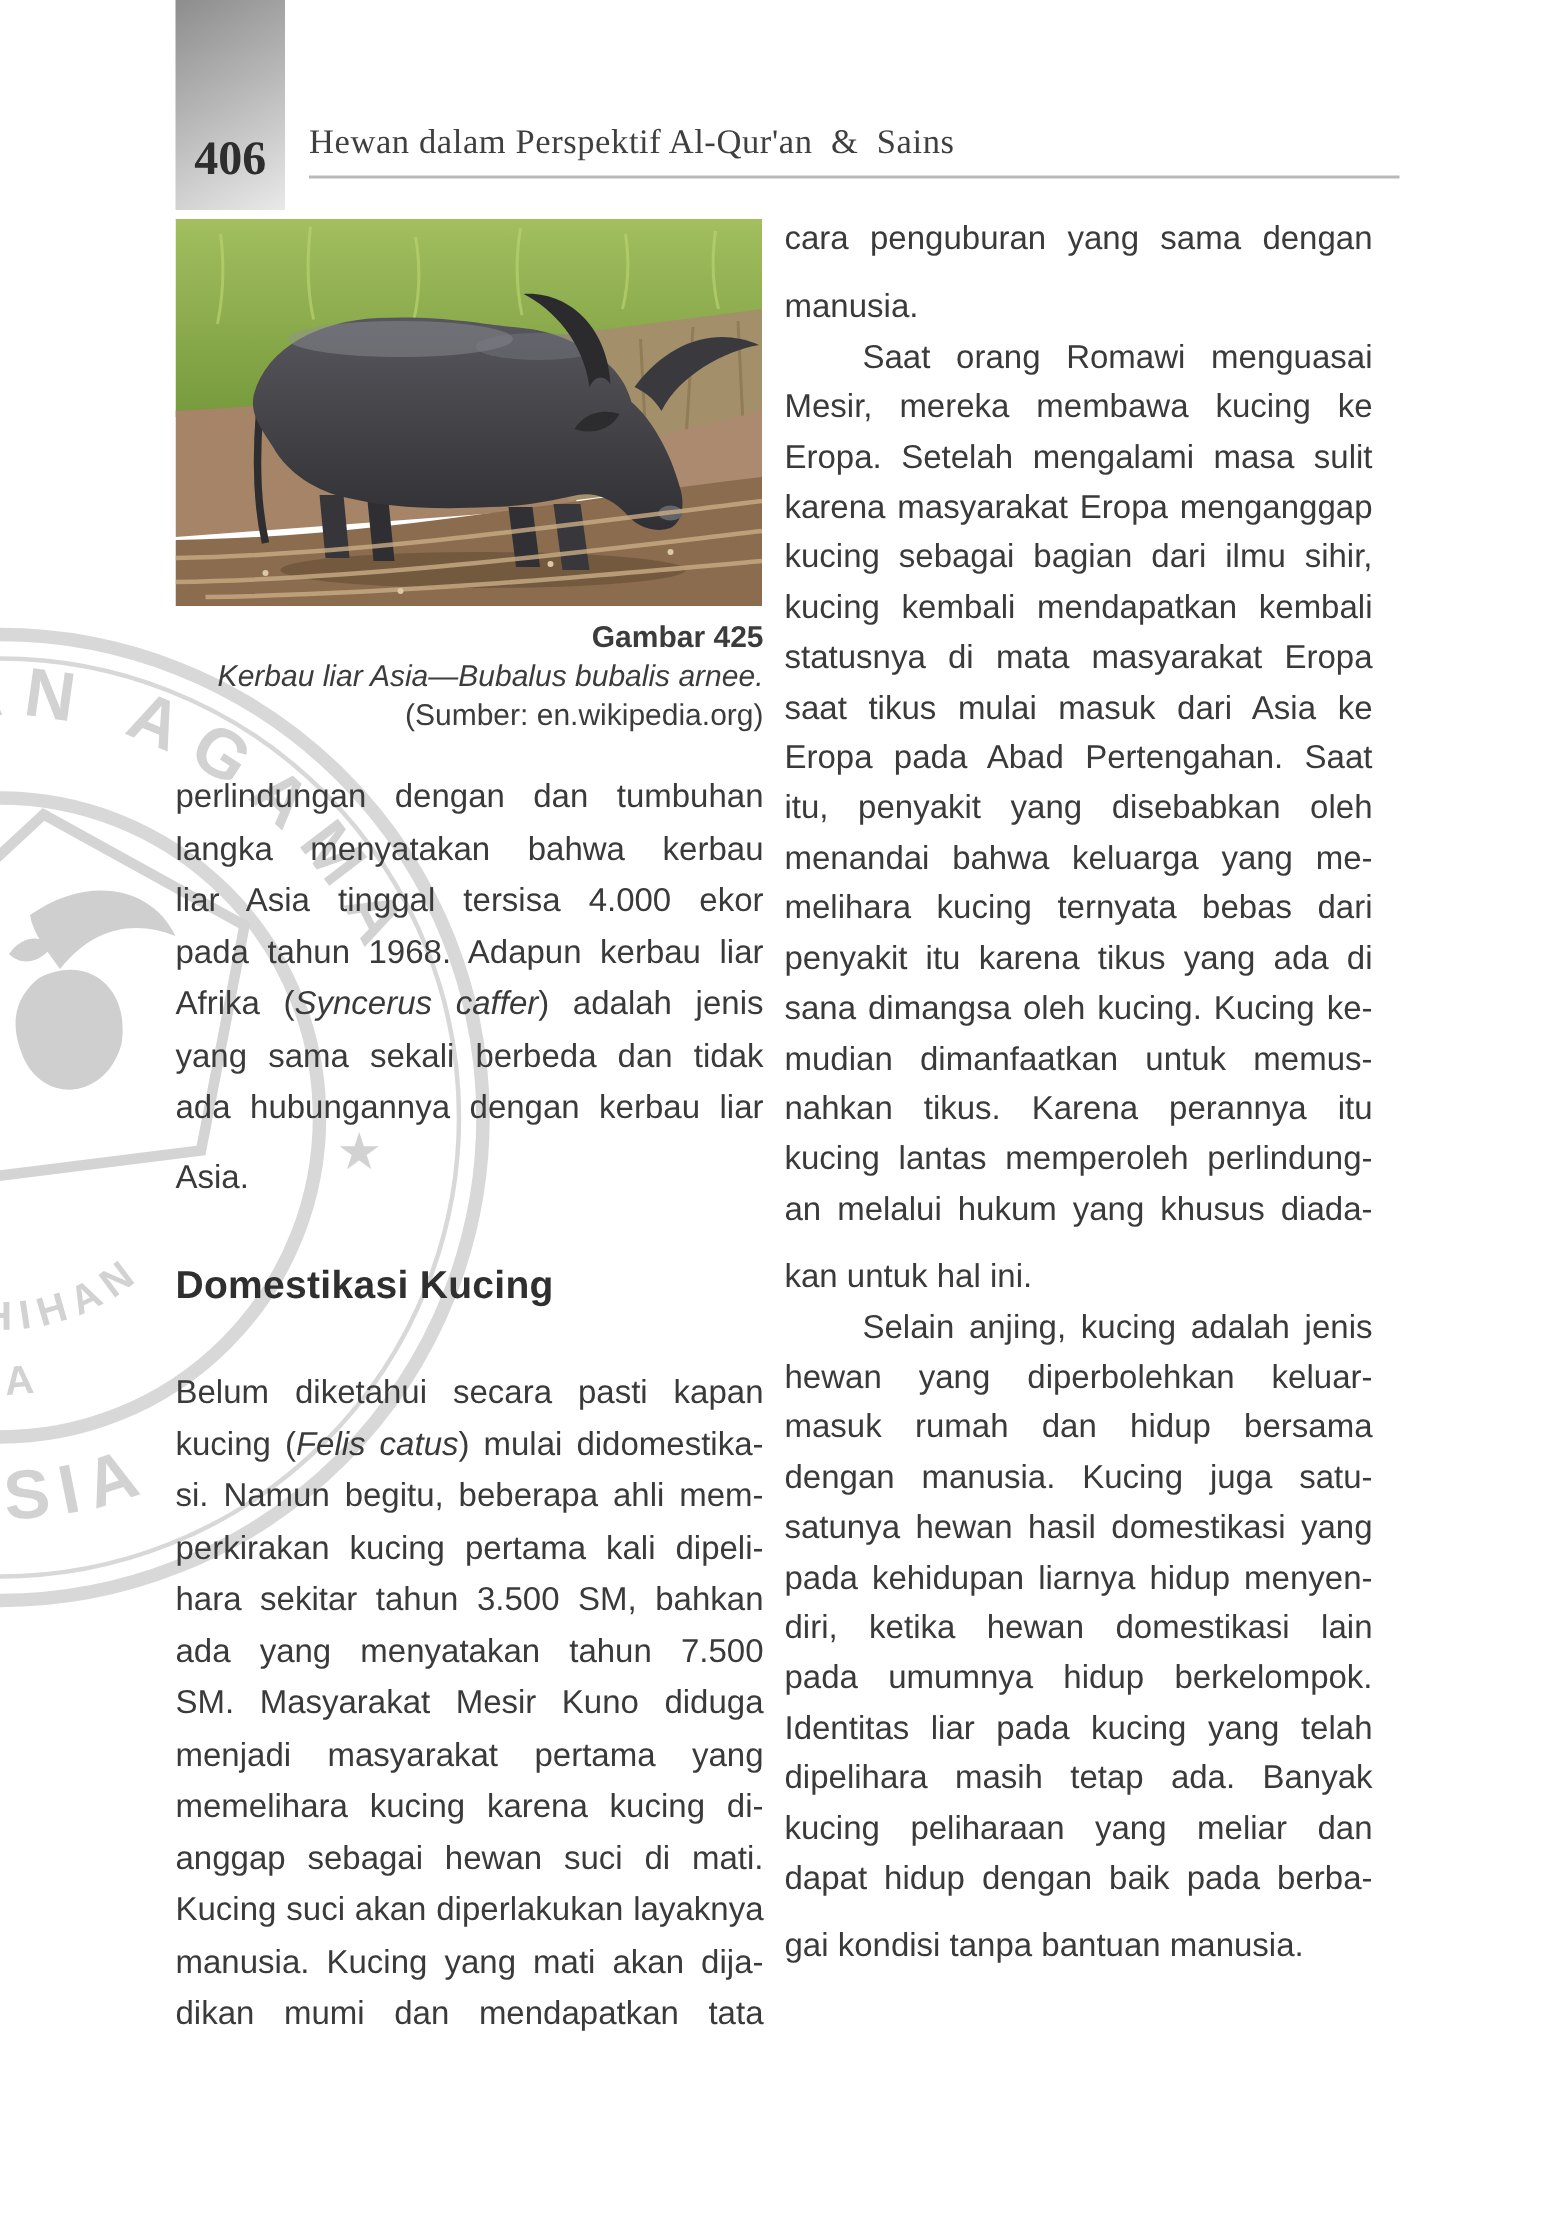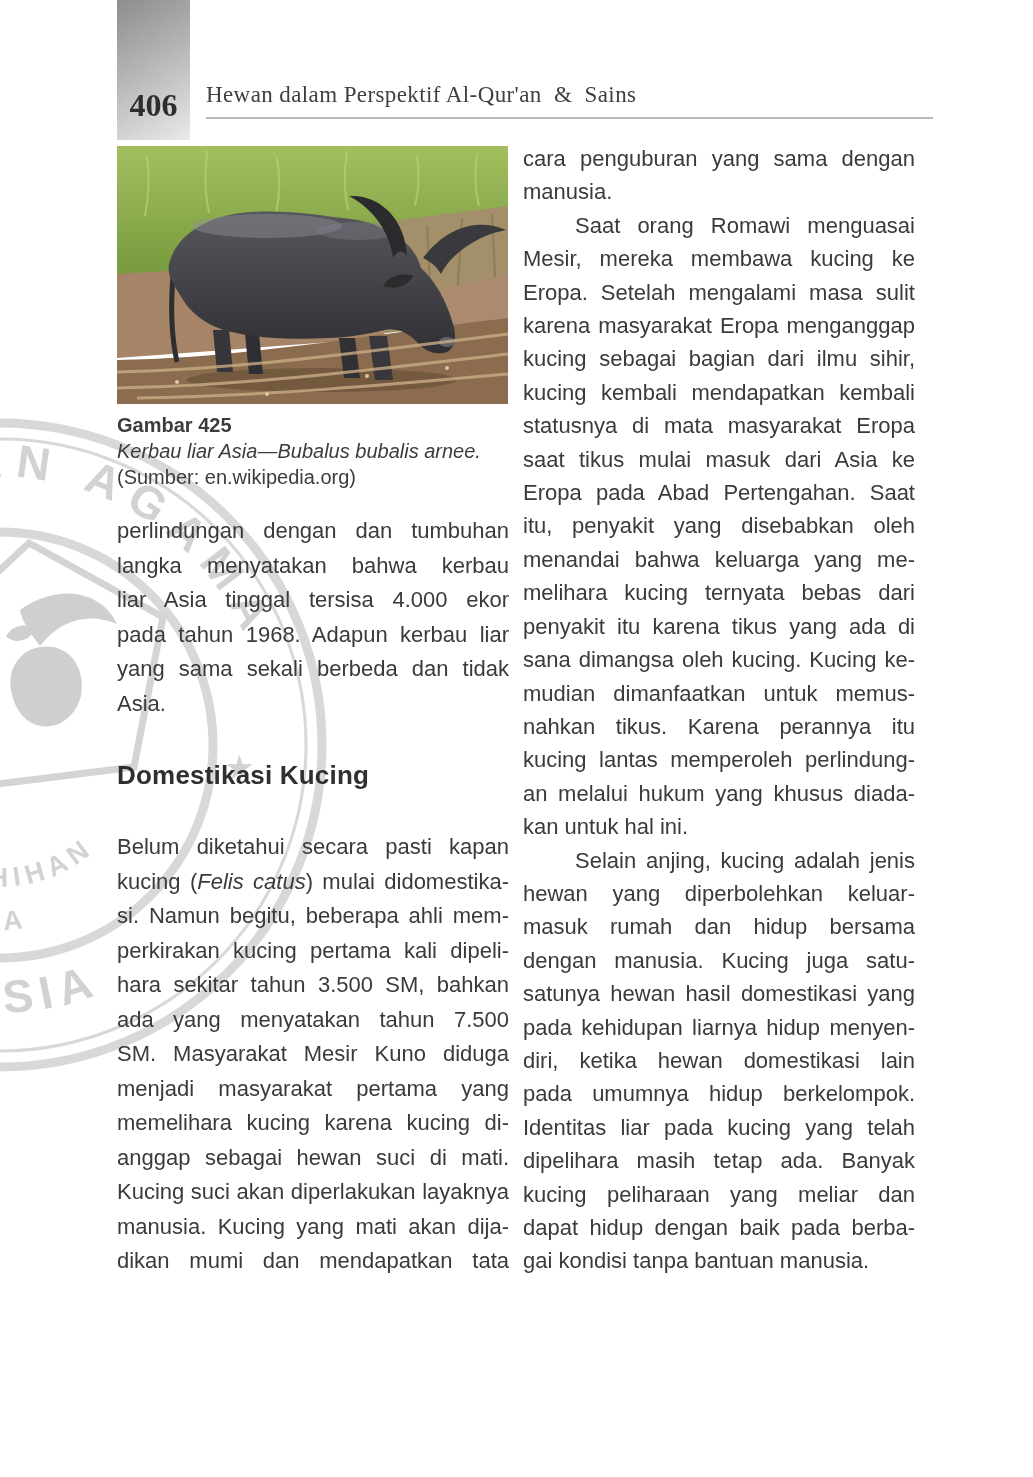--- a/index.html
+++ b/index.html
@@ -35,34 +35,34 @@
   }
   .hrule{
     position:absolute; left:206px; top:117px; width:727px; height:2px;
     background:#b9b9b9; z-index:2;
   }
   
   .col{position:absolute; z-index:1;}
   .col.left{left:117px; top:146px; width:392px;}
   .col.right{left:523px; top:142px; width:392px;}
   .photo{display:block; width:391px; height:258px;}
-  .figcap{margin-top:8px; text-align:left; line-height:26px; font-size:20px; color:#3c3c3c;}
+  .figcap{margin-top:8px; text-align:right; line-height:26px; font-size:20px; color:#3c3c3c;}
   .figcap .cap-label{font-weight:bold;}
   .figcap .cap-it{font-style:italic;}
   .para{font-size:22px;}
   .col.left .para{line-height:34.5px;}
   .col.right .para{line-height:33.4px;}
   .para1-left{margin-top:24px;}
   h2.subhead{
     margin:36px 0 0 0; font-size:26px; line-height:36px;
     font-weight:bold; color:#2f2f2f; letter-spacing:.2px;
   }
   .para2-left{margin-top:37px;}
   .line{white-space:nowrap; text-align:justify; text-align-last:justify;}
-  .line.last{text-align-last:left;}
+  .line.last{text-align-last:left;margin-top:12px;}
   .line.indent span:first-child{padding-left:52px;margin-top:37px;}
   .it{font-style:italic;}
 </style>
 </head>
 <body>
 
 <div class="page">
 
   <svg class="stamp" width="660" height="680" viewBox="0 0 660 680" aria-hidden="true">
     <defs>
@@ -172,21 +172,23 @@
         <div class="cap-it">Kerbau liar Asia—Bubalus bubalis arnee.</div>
         <div class="cap-src">(Sumber: en.wikipedia.org)</div>
       </figcaption>
     </figure>
 
     <div class="para para1-left">
         <div class="line"><span>perlindungan dengan dan tumbuhan</span></div>
         <div class="line"><span>langka menyatakan bahwa kerbau</span></div>
         <div class="line"><span>liar Asia tinggal tersisa 4.000 ekor</span></div>
         <div class="line"><span>pada tahun 1968. Adapun kerbau liar</span></div>
+        <div class="line"><span>Afrika (</span><span class="it">Syncerus caffer</span><span>) adalah jenis</span></div>
         <div class="line"><span>yang sama sekali berbeda dan tidak</span></div>
+        <div class="line"><span>ada hubungannya dengan kerbau liar</span></div>
         <div class="line last"><span>Asia.</span></div>
       </div>
 
     <h2 class="subhead">Domestikasi Kucing</h2>
 
     <div class="para para2-left">
         <div class="line"><span>Belum diketahui secara pasti kapan</span></div>
         <div class="line"><span>kucing (</span><span class="it">Felis catus</span><span>) mulai didomestika-</span></div>
         <div class="line"><span>si. Namun begitu, beberapa ahli mem-</span></div>
         <div class="line"><span>perkirakan kucing pertama kali dipeli-</span></div>

